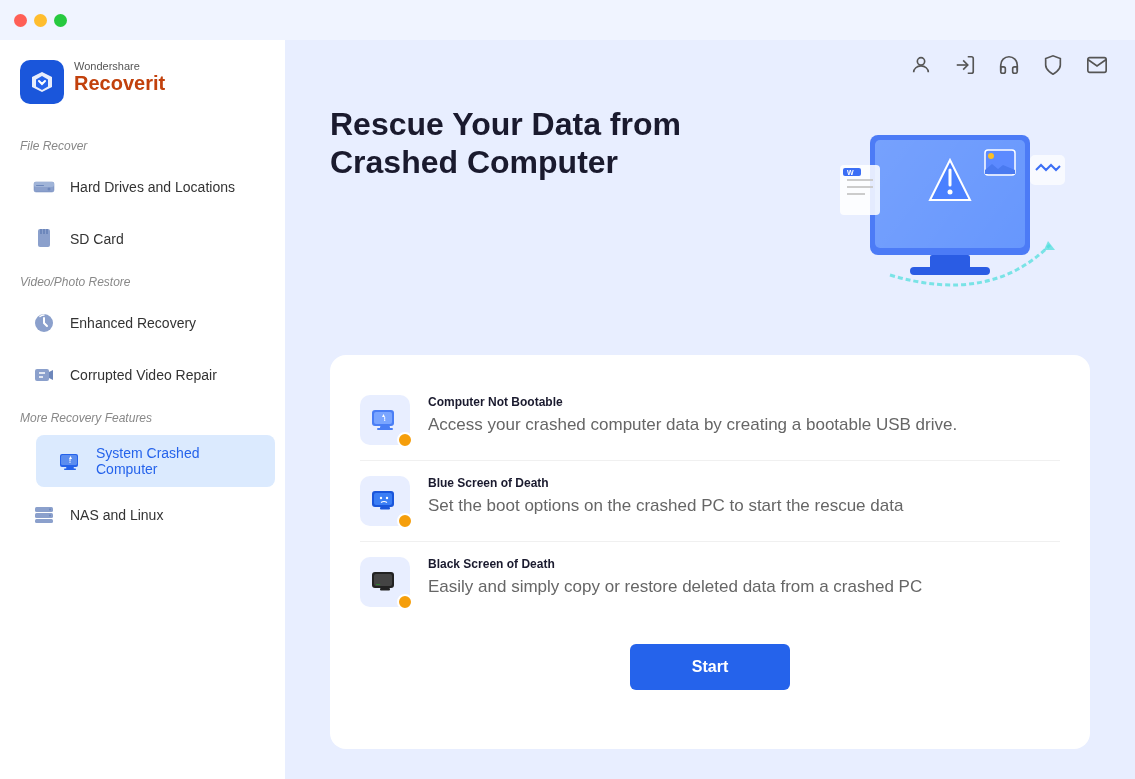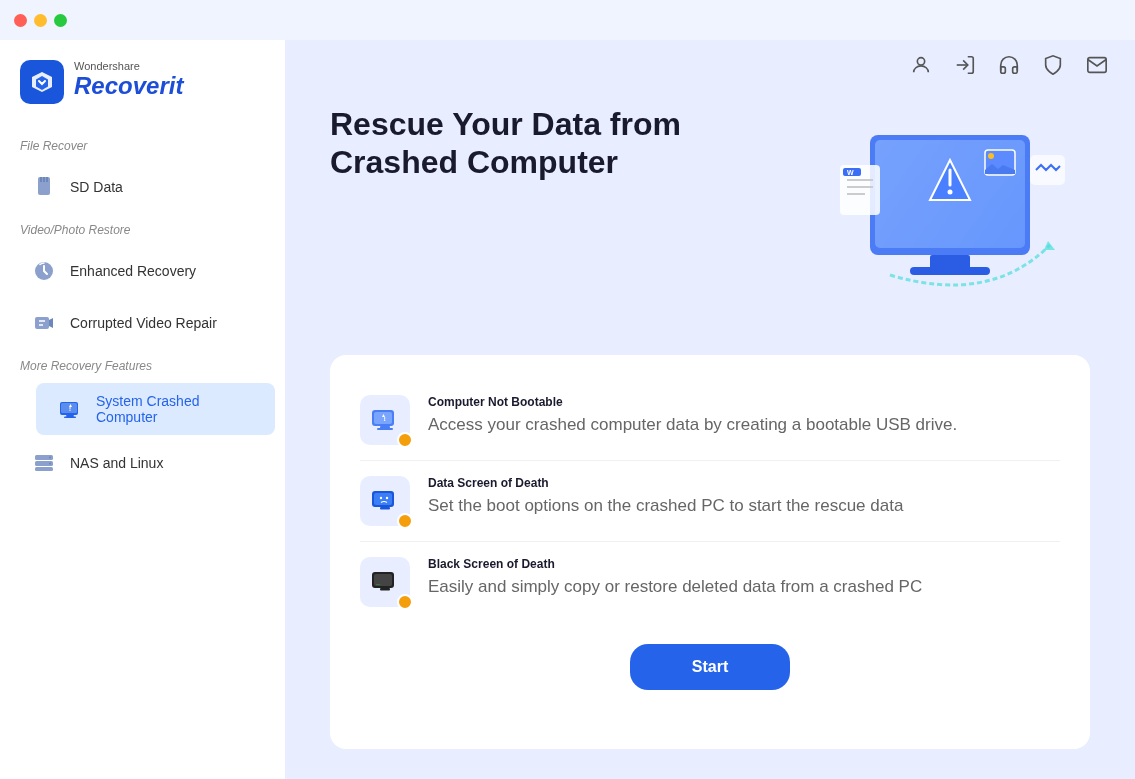--- a/index.html
+++ b/index.html
@@ -75,24 +75,23 @@
     }
     .logo-text {
       display: flex;
       flex-direction: column;
     }
     .logo-brand {
       font-size: 11px;
       color: #555;
     }
     .logo-name {
-      font-size: 24px;
+      font-size: 20px;
       font-weight: 700;
-      color: #1d4ed8;
-      font-style: italic;
+      color: #c2410c;
     }
 
     .section-label {
       font-size: 12px;
       color: #888;
       padding: 10px 20px 8px 20px;
       font-weight: 500;
       font-style: italic;
     }
 
@@ -229,21 +228,21 @@
     .start-btn {
       display: block;
       width: 160px;
       margin: 22px auto 0 auto;
       padding: 14px 0;
       background: #2563eb;
       color: white;
       font-size: 16px;
       font-weight: 700;
       border: none;
-      border-radius: 18px;
+      border-radius: 6px;
       cursor: pointer;
       text-align: center;
     }
 
     
     .icon-badge {
       position: absolute;
       bottom: -3px;
       right: -3px;
       width: 16px;
@@ -283,31 +282,42 @@
         </svg>
       </div>
       <div class="logo-text">
         <span class="logo-brand">Wondershare</span>
         <span class="logo-name">Recoverit</span>
       </div>
     </div>
 
     <div class="section-label">File Recover</div>
 
+    <div class="sidebar-item">
+      <div class="item-icon">
+        <svg width="24" height="24" viewBox="0 0 24 24" fill="none">
+          <rect x="2" y="7" width="20" height="10" rx="2" fill="#8ba0cc" stroke="#6d87bb" stroke-width="0.5"></rect>
+          <rect x="2" y="7" width="20" height="5" rx="2" fill="#a0b4d8"></rect>
+          <circle cx="17" cy="14" r="1.5" fill="#6d87bb"></circle>
+          <rect x="4" y="10" width="8" height="1" rx="0.5" fill="#6d87bb"></rect>
+        </svg>
+      </div>
+      <span>Hard Drives and Locations</span>
+    </div>
 
     <div class="sidebar-item">
       <div class="item-icon">
         <svg width="24" height="24" viewBox="0 0 24 24" fill="none">
           <rect x="6" y="2" width="12" height="18" rx="2" fill="#8ba0cc"></rect>
           <rect x="8" y="2" width="2" height="5" fill="#6d87bb"></rect>
           <rect x="11" y="2" width="2" height="5" fill="#6d87bb"></rect>
           <rect x="14" y="2" width="2" height="5" fill="#6d87bb"></rect>
         </svg>
       </div>
-      <span>SD Data</span>
+      <span>SD Card</span>
     </div>
 
     <div class="section-label">Video/Photo Restore</div>
 
     <div class="sidebar-item">
       <div class="item-icon">
         <svg width="24" height="24" viewBox="0 0 24 24" fill="none">
           <circle cx="12" cy="12" r="9" fill="#8ba0cc"></circle>
           <path d="M12 7v5l3 3" stroke="white" stroke-width="2" stroke-linecap="round"></path>
           <path d="M8 5.5C9.2 4.6 10.5 4 12 4" stroke="white" stroke-width="1.5" stroke-linecap="round"></path>
@@ -471,21 +481,21 @@
               <rect x="4" y="7" width="18" height="12" rx="2" fill="#3b7ef5"></rect>
 
               <circle cx="11" cy="12" r="1.2" fill="white"></circle>
               <circle cx="17" cy="12" r="1.2" fill="white"></circle>
               <path d="M11 16.5 Q14 14.5 17 16.5" stroke="white" stroke-width="1.2" fill="none"></path>
               <rect x="10" y="21" width="10" height="2.5" rx="1" fill="#1a56db"></rect>
             </svg>
             <div class="icon-badge"></div>
           </div>
           <div class="option-text">
-            <div class="option-title">Data Screen of Death</div>
+            <div class="option-title">Blue Screen of Death</div>
             <div class="option-desc">Set the boot options on the crashed PC to start the rescue data</div>
           </div>
         </div>
 
         <div class="option-item">
           <div class="option-icon-wrap">
             <svg width="30" height="30" viewBox="0 0 30 30" fill="none">
               <rect x="2" y="5" width="22" height="16" rx="3" fill="#222"></rect>
               <rect x="4" y="7" width="18" height="12" rx="2" fill="#444"></rect>
 

